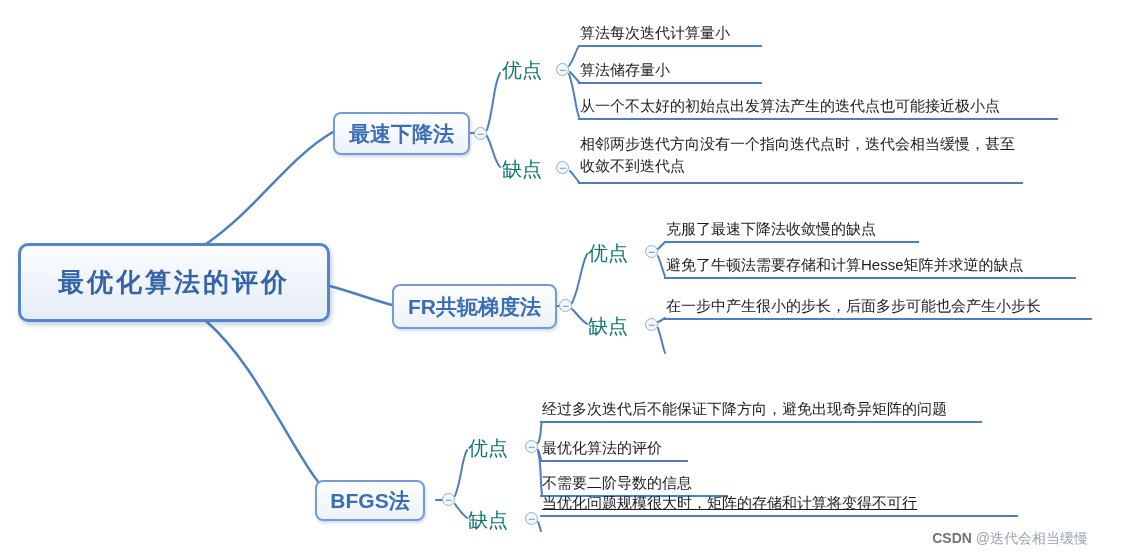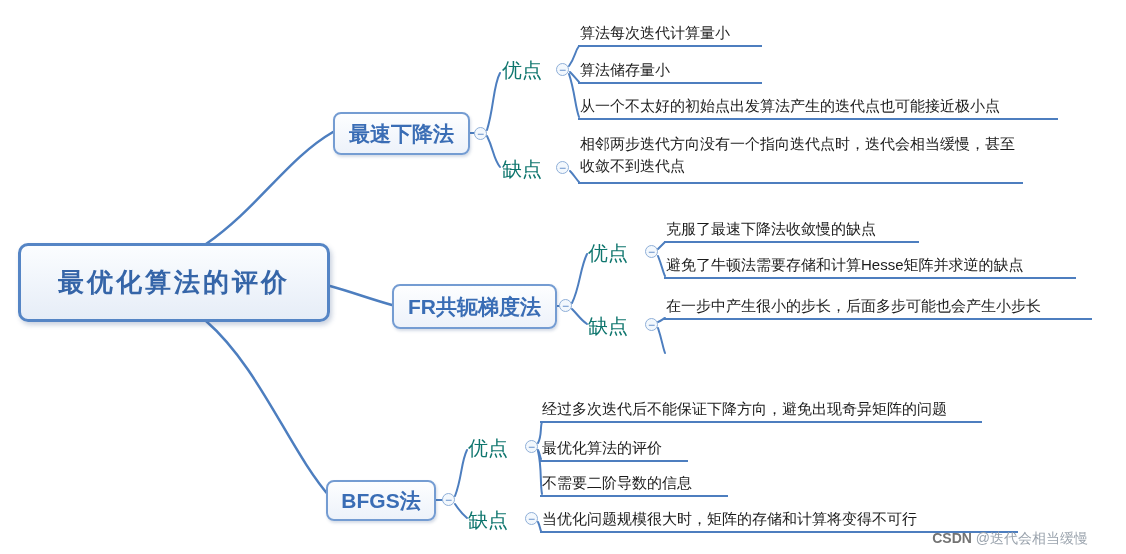--- a/index.html
+++ b/index.html
@@ -79,21 +79,21 @@
       <path d="M 538,450 C 540,454 540,457 541,459"></path>
       <path d="M 538,451 C 542,468 540,484 542,494"></path>
       <path d="M 538,522 C 540,526 540,529 541,531"></path>
     </g>
   </svg>
 
   <div class="root-node">最优化算法的评价</div>
 
   <div class="branch-node" style="left:333px;top:112px;width:133px;height:39px;">最速下降法</div>
   <div class="branch-node" style="left:392px;top:284px;width:161px;height:41px;">FR共轭梯度法</div>
-  <div class="branch-node" style="left:326px;top:480px;width:106px;height:37px;text-align:center;">BFGS法</div>
+  <div class="branch-node" style="left:315px;top:480px;width:106px;height:37px;text-align:center;">BFGS法</div>
 
   <div class="sub-label" style="left:502px;top:61px;">优点</div>
   <div class="sub-label" style="left:502px;top:160px;">缺点</div>
   <div class="sub-label" style="left:588px;top:244px;">优点</div>
   <div class="sub-label" style="left:588px;top:317px;">缺点</div>
   <div class="sub-label" style="left:468px;top:439px;">优点</div>
   <div class="sub-label" style="left:468px;top:511px;">缺点</div>
 
   <span class="collapse" style="left:474px;top:127px;">−</span>
   <span class="collapse" style="left:556px;top:63px;">−</span>
@@ -110,20 +110,20 @@
   <div class="leaf" style="left:578px;top:97px;width:480px;">从一个不太好的初始点出发算法产生的迭代点也可能接近极小点</div>
   <div class="leaf wrap" style="left:578px;top:135px;width:445px;font-family:Liberation Mono, monospace;">相邻两步迭代方向没有一个指向迭代点时，迭代会相当缓慢，甚至收敛不到迭代点</div>
 
   <div class="leaf" style="left:664px;top:220px;width:255px;">克服了最速下降法收敛慢的缺点</div>
   <div class="leaf" style="left:664px;top:256px;width:412px;">避免了牛顿法需要存储和计算Hesse矩阵并求逆的缺点</div>
   <div class="leaf" style="left:664px;top:297px;width:428px;">在一步中产生很小的步长，后面多步可能也会产生小步长</div>
 
   <div class="leaf" style="left:540px;top:400px;width:442px;">经过多次迭代后不能保证下降方向，避免出现奇异矩阵的问题</div>
   <div class="leaf" style="left:540px;top:439px;width:148px;">最优化算法的评价</div>
   <div class="leaf" style="left:540px;top:474px;width:188px;">不需要二阶导数的信息</div>
-  <div class="leaf" style="left:540px;top:510px;width:478px;">当优化问题规模很大时，矩阵的存储和计算将变得不可行</div>
+  <div class="leaf" style="left:540px;top:494px;width:478px;text-decoration:underline;">当优化问题规模很大时，矩阵的存储和计算将变得不可行</div>
 
   <div class="watermark">
     <span class="brand">CSDN</span>
     <span class="user">@迭代会相当缓慢</span>
   </div>
 
 </div>
 
 </body></html>

